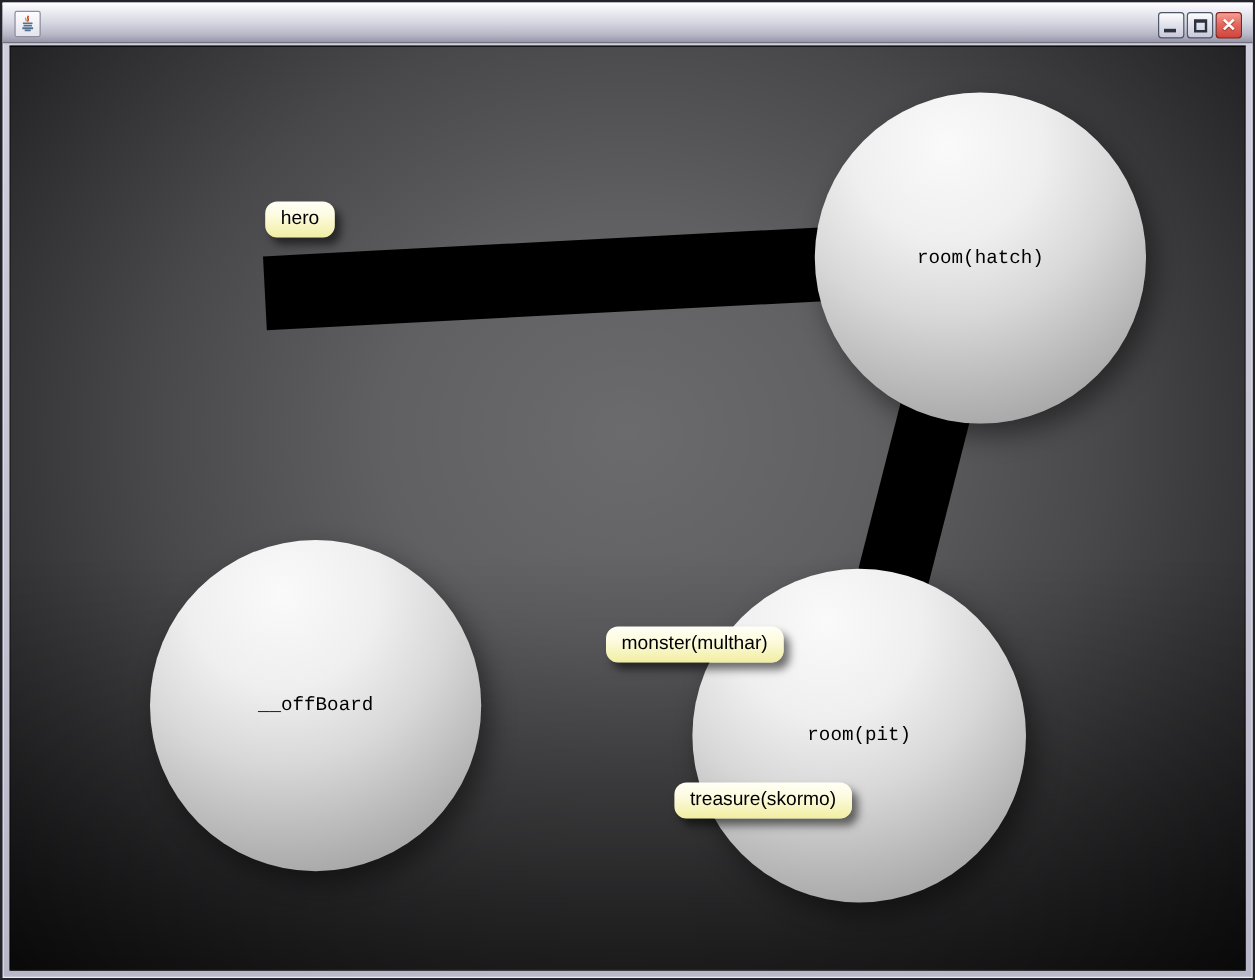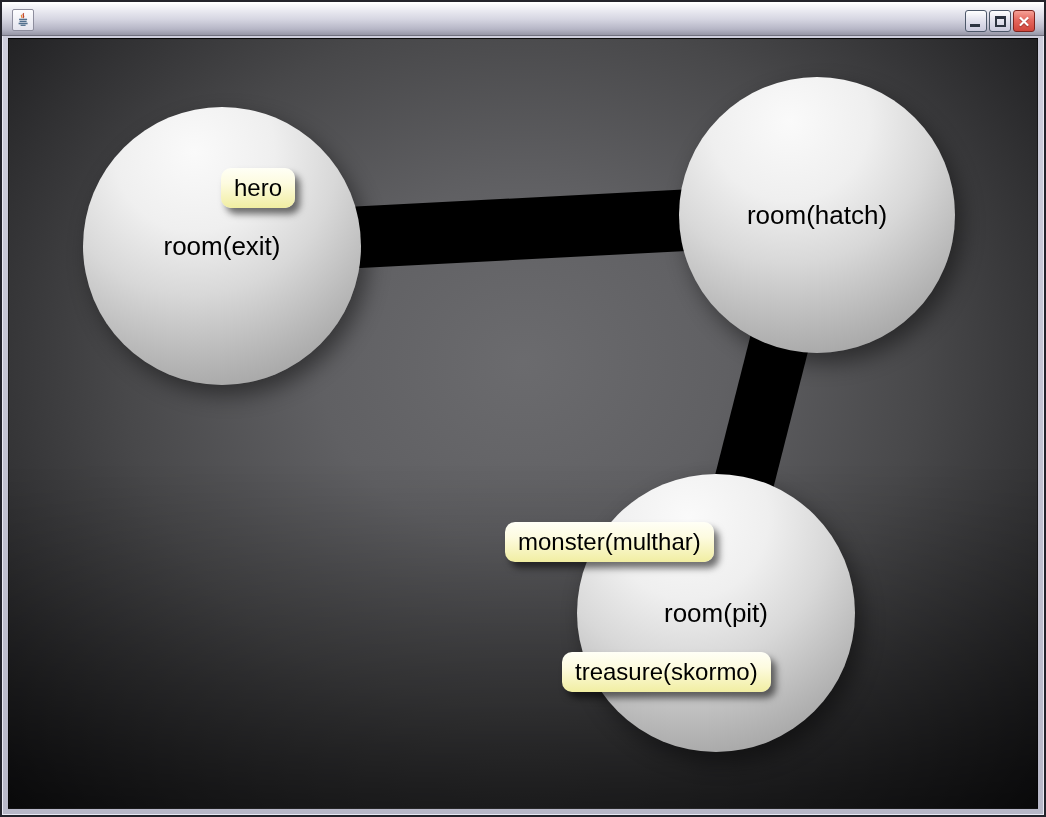--- a/index.html
+++ b/index.html
@@ -72,34 +72,34 @@
         #6b6b6e 0%, #606063 28%, #48484a 55%, #313133 75%, #1f1f21 90%, #121214 100%);
   }
   .edges { position:absolute; left:0; top:0; width:100%; height:100%; }
 
   .node {
     position:absolute; border-radius:50%;
     background:radial-gradient(circle at 40% 16%,
       #fafafa 0%, #efefef 28%, #d8d8d8 50%, #b4b4b4 75%, #919191 100%);
     box-shadow:7px 10px 22px rgba(0,0,0,.45);
     display:flex; align-items:center; justify-content:center;
-    color:#000; font-size:26px;
+    color:#000; font-size:16px;font-family:Liberation Mono, monospace;
   }
   .node-exit   { left:74px;  top:68px;  width:278px; height:278px; }
   .node-hatch  { left:670px; top:38px;  width:276px; height:276px; }
   .node-off    { left:116px; top:411px; width:276px; height:276px; }
   .node-pit    { left:568px; top:435px; width:278px; height:278px; }
 
   .tag {
     position:absolute;
     padding:6px 13px;
     border-radius:10px;
     background:linear-gradient(180deg,#fffff6 0%,#fdfbe0 38%,#f1eea2 100%);
     box-shadow:5px 6px 7px rgba(0,0,0,.55);
-    color:#000; font-size:24px; white-space:nowrap;
+    color:#000; font-size:16px; white-space:nowrap;
   }
   .tag-hero    { left:212px; top:129px; }
   .tag-skormo  { left:605px; top:213px; }
   .tag-multhar { left:496px; top:483px; }
   .tag-chest   { left:553px; top:613px; }
 </style>
 </head>
 <body>
 
 <div class="window">
@@ -131,25 +131,25 @@
     </div>
   </div>
 
   <div class="canvas">
 
     <svg class="edges" viewBox="0 0 1034 775" preserveAspectRatio="none">
       <line x1="213" y1="207" x2="808" y2="176" stroke="#000000" stroke-width="62"></line>
       <line x1="808" y1="176" x2="707" y2="574" stroke="#000000" stroke-width="60"></line>
     </svg>
 
-    <div class="node node-exit">
-      <span>room(exit)</span>
-    </div>
     <div class="node node-hatch">
       <span>room(hatch)</span>
+    </div>
+    <div class="node node-off">
+      <span>__offBoard</span>
     </div>
     <div class="node node-pit">
       <span>room(pit)</span>
     </div>
 
     <div class="tag tag-hero">hero</div>
     <div class="tag tag-multhar">monster(multhar)</div>
     <div class="tag tag-chest">treasure(skormo)</div>
 
   </div>

